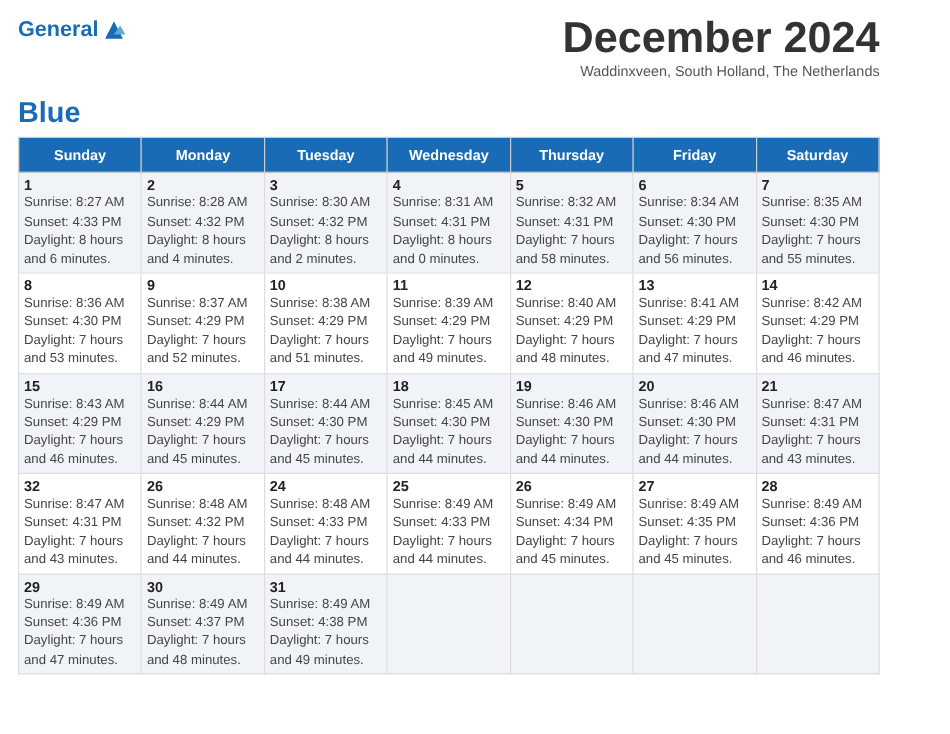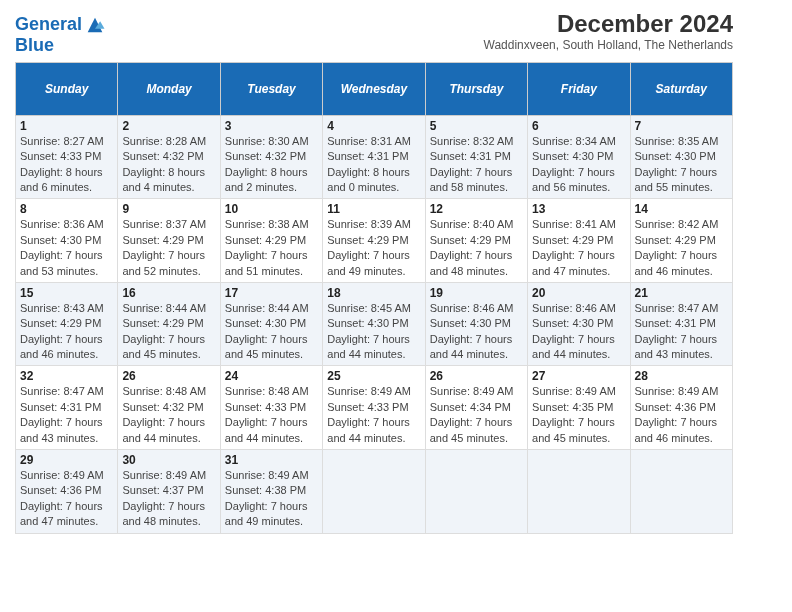--- a/index.html
+++ b/index.html
@@ -36,43 +36,42 @@
     }
     .logo-icon {
       width: 22px;
       height: 22px;
       margin-left: 2px;
     }
     .title-block {
       text-align: right;
     }
     .main-title {
-      font-size: 24px;
+      font-size: 36px;
       font-weight: bold;
       color: #333;
     }
     .subtitle {
       font-size: 12px;
       color: #555;
     }
     table {
       width: 100%;
       border-collapse: collapse;
       margin-top: 6px;
       table-layout: fixed;
     }
     thead tr th {
       background-color: #1a6bb5;
       color: #fff;
       font-size: 12px;
       font-weight: bold;
-      padding: 19px 4px;
+      padding: 7px 4px;
       text-align: center;
       border: 1px solid #ccc;
-      font-style: italic;
     }
     tbody tr td {
       vertical-align: top;
       padding: 3px 4px;
       font-size: 9.5px;
       color: #333;
       border: 1px solid #ddd;
       height: 72px;
     }
     tbody tr:nth-child(odd) td {
@@ -101,21 +100,21 @@
   <div class="header-row">
     <div class="logo">
       <div>
         <div style="display:flex;align-items:center;">
           <span class="logo-text"><span>General</span></span>
           <svg class="logo-icon" viewBox="0 0 30 30">
             <polygon points="5,25 15,5 25,25" fill="#1a6bb5"></polygon>
             <polygon points="15,20 22,10 28,20" fill="#5aabdc"></polygon>
           </svg>
         </div>
-        <div class="logo-text" style="color:#1a6bb5;font-size:18px;font-weight:bold;">Blue</div>
+        <div class="logo-text" style="color:#1a6bb5;font-size:24px;font-weight:bold;margin-top:46px;">Blue</div>
       </div>
     </div>
     <div class="title-block">
       <div class="main-title">December 2024</div>
       <div class="subtitle">Waddinxveen, South Holland, The Netherlands</div>
     </div>
   </div>
 
   <table>
     <thead>

